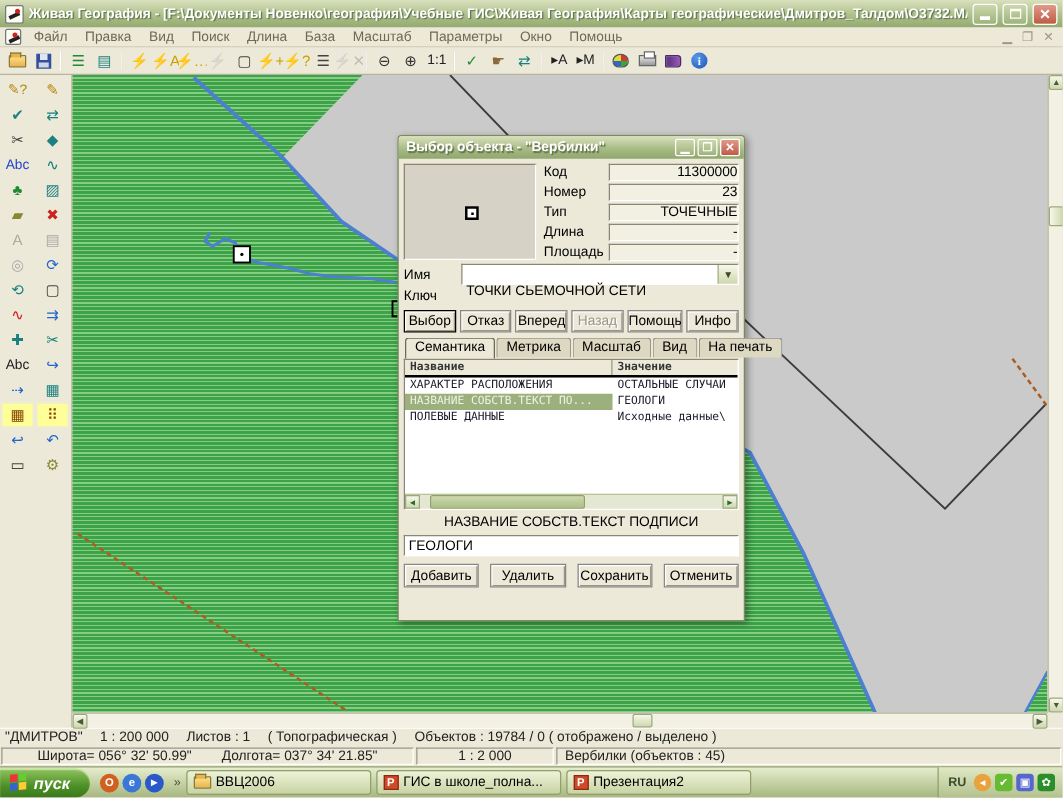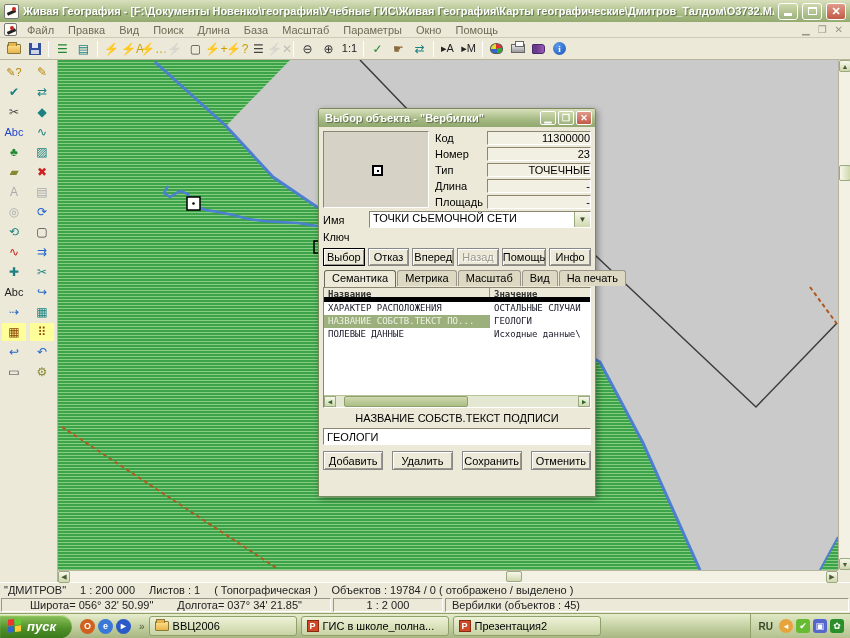--- a/index.html
+++ b/index.html
@@ -95,32 +95,32 @@
   .preview { width:106px; height:77px; background:#d6d3c6; border:1px solid; border-color:#8a8672 #fff #fff #8a8672; position:relative; }
   .pmarker { position:absolute; left:48px; top:33px; width:11px; height:11px; border:2px solid #000; background:#fff; }
   .pmarker::after { content:""; position:absolute; left:3px; top:3px; width:2px; height:2px; background:#000; }
   .fields { flex:1; display:flex; flex-direction:column; gap:3px; }
   .frow { display:flex; align-items:center; height:13px; }
   .frow .flabel { width:52px; }
   .frow .fval { flex:1; background:#f2f0e2; border:1px solid; border-color:#8a8672 #fff #fff #8a8672; text-align:right; height:14px; line-height:13px; overflow:hidden; }
   .nrow { display:flex; align-items:center; margin-top:3px; }
   .nrow .nlabel { width:46px; }
   .combo { flex:1; display:flex; border:1px solid; border-color:#8a8672 #fff #fff #8a8672; background:#fff; height:17px; }
-  .combo .cval { flex:1; padding:0 3px; overflow:hidden; white-space:nowrap; }
+  .combo .cval { flex:1; padding:15px 3px; overflow:hidden; white-space:nowrap; }
   .combo .cbtn { width:16px; background:linear-gradient(#f6f8ea,#cfd8ae); border-left:1px solid #9aa97e; font-size:8px; display:flex; align-items:center; justify-content:center; color:#3a4a2a; }
   .ro { flex:1; background:#f2f0e2; border:1px solid; border-color:#8a8672 #fff #fff #8a8672; height:16px; padding:1px 3px; overflow:hidden; white-space:nowrap; }
   .abtns { display:flex; gap:3px; margin-top:5px; }
   .btn { flex:1; height:18px; background:#ece9d8; border:1px solid #888; box-shadow:inset 1px 1px 0 #fff, inset -1px -1px 0 #9a968a; display:flex; align-items:center; justify-content:center; white-space:nowrap; }
   .btn.def { border:1px solid #000; font-weight:normal; }
   .btn.dis { color:#9a968a; text-shadow:1px 1px 0 #fff; }
   .tabs { display:flex; margin-top:4px; padding-left:1px; }
   .tab { height:16px; padding:1px 7px 0; border:1px solid #9a968a; border-bottom:none; border-radius:3px 3px 0 0; background:#dcd8c2; margin-right:1px; white-space:nowrap; }
   .tab.active { background:#ece9d8; position:relative; top:0; font-weight:normal; border-color:#6a6856; height:17px; }
   .dtable { border:1px solid; border-color:#8a8672 #fff #fff #8a8672; background:#fff; height:121px; position:relative; font-family:"DejaVu Sans Mono", monospace; font-size:9px; }
-  .thead { display:flex; background:#ece9d8; border-bottom:5px solid #000000; height:14px; font-weight:bold; color:#333; }
+  .thead { display:flex; background:#ece9d8; border-bottom:2px solid #000000; height:14px; font-weight:bold; color:#333; }
   .thc1 { width:166px; padding:1px 4px; border-right:1px solid #9a968a; }
   .thc2 { flex:1; padding:1px 4px; }
   .trow { display:flex; height:13px; line-height:13px; color:#1a1a2a; }
   .trc1 { width:166px; padding:0 4px; overflow:hidden; white-space:nowrap; }
   .trc2 { flex:1; padding:0 4px; overflow:hidden; white-space:nowrap; }
   .trow.sel .trc1 { background:#9cb07e; color:#eef2e2; }
   .thscroll { position:absolute; left:0; right:0; bottom:0; height:12px; background:#e4e8d2; border-top:1px solid #b8c49a; display:flex; justify-content:space-between; }
   .thumbh { position:absolute; left:20px; top:0; width:124px; height:11px; background:linear-gradient(#cfd8ae,#aabf86); border:1px solid #8fa06a; border-radius:2px; }
   .sb { width:12px; height:11px; background:linear-gradient(#f6f8ea,#cfd8ae); border:1px solid #9aa97e; color:#2a6a2a; font-size:7px; display:flex; align-items:center; justify-content:center; }
   .semlabel { text-align:center; margin-top:4px; height:13px; }

